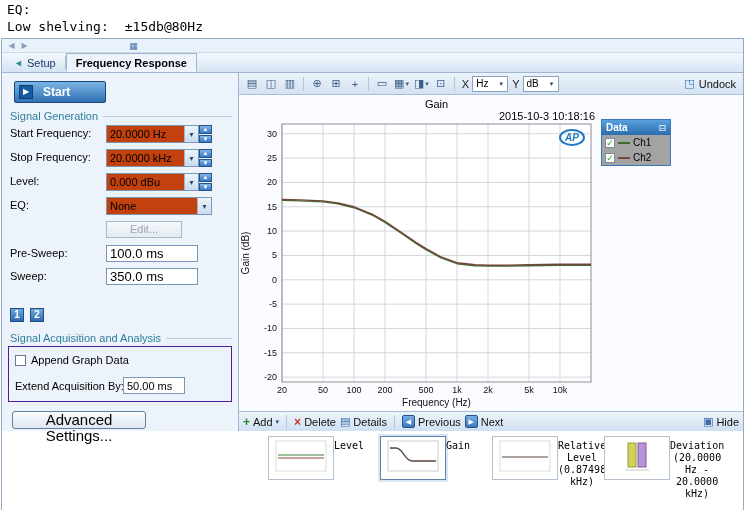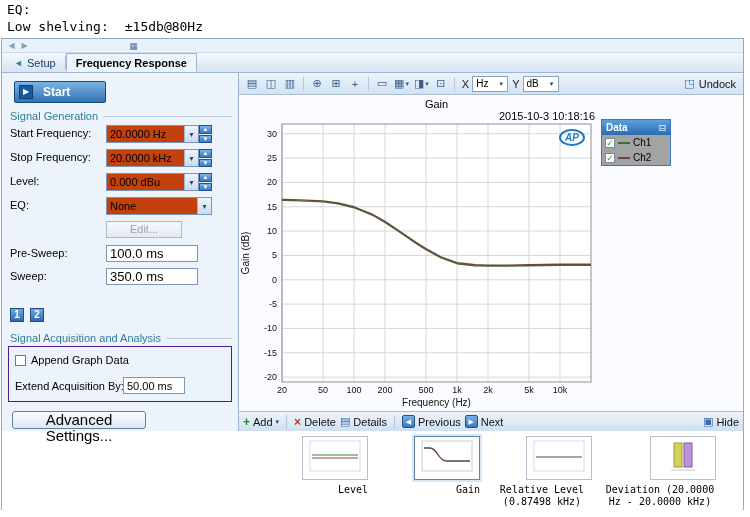--- a/index.html
+++ b/index.html
@@ -92,21 +92,21 @@
   .bitem { display:flex; align-items:center; gap:3px; color:#111; }
   .ic-plus { color:#1d8a2d; font-weight:bold; font-size:12px; line-height:10px; }
   .ic-x { color:#c43a2a; font-weight:bold; font-size:12px; line-height:10px; }
   .ic-sq { color:#3c6da8; font-size:11px; line-height:11px; }
   .ic-nav { width:13px; height:13px; background:linear-gradient(#79b0e2,#3a78c2); border:1px solid #24548e; border-radius:2px;
             color:#fff; font-size:7px; display:flex; align-items:center; justify-content:center; flex:none; }
   .bdd { font-size:7px; color:#2c4a70; }
   .bspacer { flex:1; }
 
   .thumbstrip { height:80px; background:#fff; display:flex; padding:5px 0 0 266px; gap:12px; flex:none; }
-  .thumb { width:100px; display:flex; flex-direction:column; align-items:flex-end; }
+  .thumb { width:100px; display:flex; flex-direction:row; align-items:flex-start; }
   .thumb:last-child { width:112px; }
   .tbox { width:66px; height:44px; background:#fff; border:1px solid #b5c1ce; }
   .thumb.selected .tbox { border:1px solid #5f82ab; box-shadow:0 0 0 2px #d9e6f4; }
   .tlabel { margin-top:4px; font-family:"DejaVu Sans Mono",monospace; font-size:10px; line-height:12px; text-align:center; }
 </style>
 </head>
 <body>
 
 <div class="hdr">
   <div>EQ:</div>

